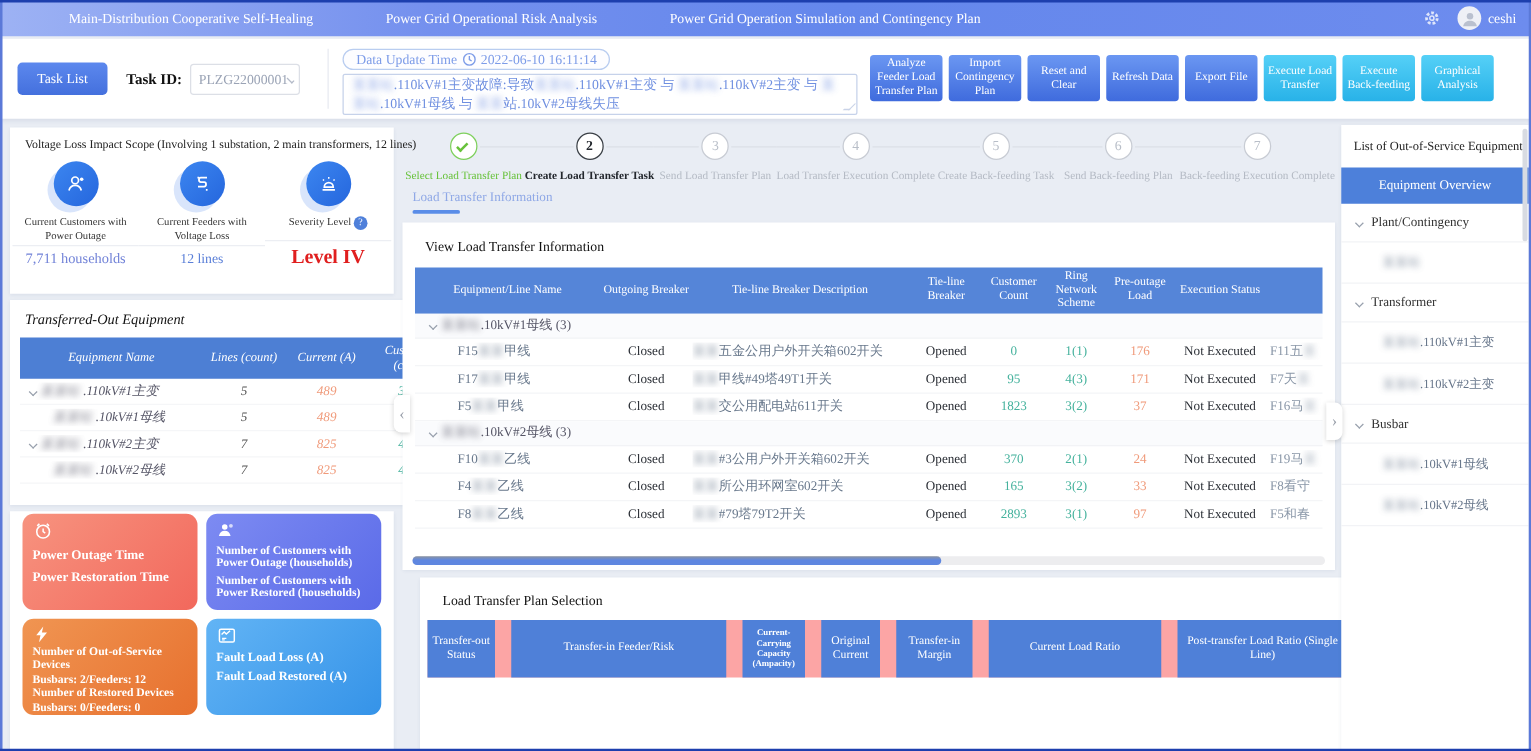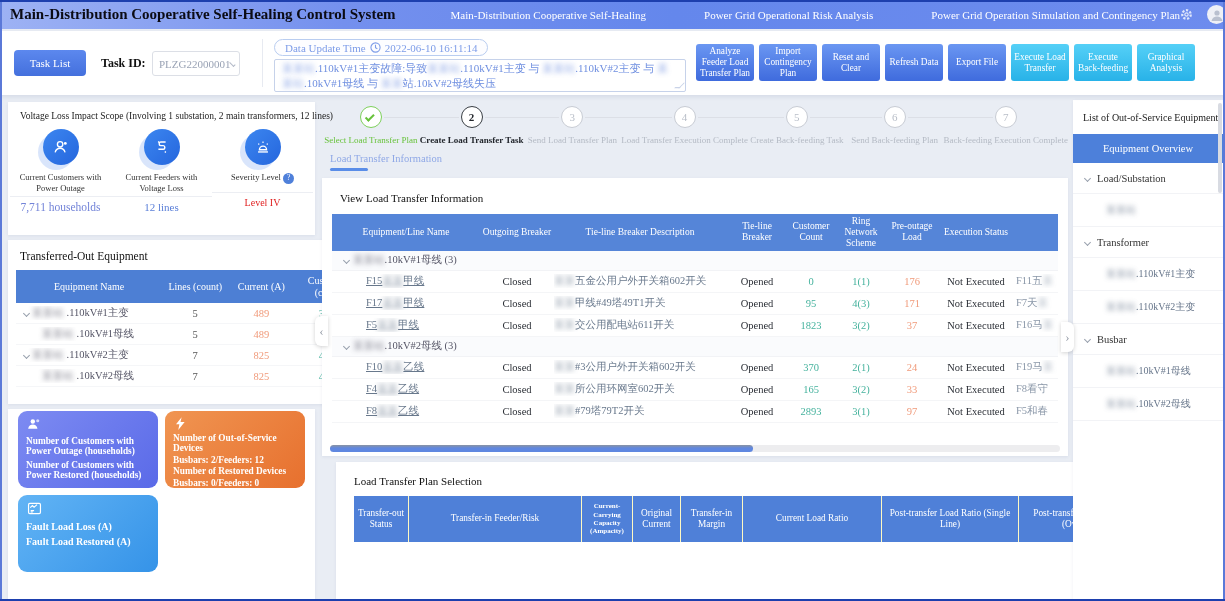--- a/index.html
+++ b/index.html
@@ -66,26 +66,26 @@
   .stat { flex:1; text-align:center;}
   .sticon { width:36px; height:36px; border-radius:50%; background:linear-gradient(135deg,#3c86f0,#2566dd);
     margin:2px auto 0; display:flex; align-items:center; justify-content:center;
     box-shadow:-5px 5px 0 rgba(120,160,240,.28);}
   .stlabel { font-size:8.5px; color:#333; margin-top:7px; line-height:1.25; min-height:21px;
     padding:0 2px; border-bottom:1px solid #eceef3; padding-bottom:3px;}
   .stvalue { margin-top:4px;}
   .v-load { font-size:17px; font-weight:bold; color:#4a74d8; letter-spacing:1px;}
   .v-cust { font-size:11.5px; color:#7283d8;}
   .v-feed { font-size:11px; color:#5a7fd8;}
-  .v-sev { font-size:10px; font-weight:normal; color:#e01f1f;}
+  .v-sev { font-size:16px; font-weight:bold; color:#e01f1f;}
   .qicon { display:inline-flex; width:11px; height:11px; border-radius:50%; background:#4f80da; color:#fff;
     font-size:8px; align-items:center; justify-content:center; vertical-align:middle; margin-left:2px; cursor:pointer;}
 
   
-  #transferred { left:8px; top:240px; width:364px; height:164px;}
+  #transferred { left:8px; top:240px; width:364px; height:164px;font-style:italic;}
   .p-title { font-size:11.5px; color:#111; padding:10px 12px 8px;}
   .ttable { margin:0 8px; font-size:10px;}
   .t-head { display:grid; grid-template-columns:42% 19% 19% 20%; background:#4d7fd4; color:#fff;
     min-height:33px; align-items:center; text-align:center; line-height:1.15; padding:2px 0;}
   .t-row { display:grid; grid-template-columns:42% 19% 19% 20%; height:21px; align-items:center;
     font-size:10.5px; border-bottom:1px solid #f5f6f8;}
   .t-name { color:#556; padding-left:8px; white-space:nowrap; overflow:hidden; display:flex; align-items:center; gap:3px;}
   .t-name.child { padding-left:26px;}
   .caret { width:5px; height:5px; border-left:1.2px solid #98a0ad; border-bottom:1.2px solid #98a0ad;
     transform:rotate(-45deg); display:inline-block; flex:0 0 auto; cursor:pointer;}
@@ -135,39 +135,39 @@
   #viewcard { left:322px; top:178px; width:746px; height:278px;}
   .vc-title { font-size:11px; color:#111; padding:14px 18px 10px;}
   .vgrid { margin:0 10px;}
   .vh { display:grid; grid-template-columns:148px 74px 172px 62px 46px 54px 48px 80px 1fr;
     background:#5585d8; color:#fff; min-height:31px; align-items:center; text-align:center;
     font-size:9.5px; line-height:1.15; padding:2px 0;}
   .grow { display:flex; align-items:center; gap:4px; height:20px; background:#fafbfd; font-size:10.5px;
     color:#556; padding-left:12px; border-bottom:1px solid #f2f3f6;}
   .vrow { display:grid; grid-template-columns:148px 74px 172px 62px 46px 54px 48px 80px 1fr;
     height:22px; align-items:center; font-size:10.5px; border-bottom:1px solid #f4f5f7;}
-  .vname { padding-left:34px; color:#68788c; white-space:nowrap; overflow:hidden;text-decoration:underline;}
+  .vname { padding-left:34px; color:#68788c; white-space:nowrap; overflow:hidden;}
   .vdesc { color:#68788c; white-space:nowrap; overflow:hidden;}
   .vdark { color:#2b2f36; text-align:center;}
   .vextra { color:#8a97a8; white-space:nowrap; overflow:hidden;}
   .hsb { position:absolute; left:8px; right:8px; bottom:4px; height:7px; background:#ededef; border-radius:4px;}
   .hsb-thumb { position:absolute; left:0; top:0; height:7px; border-radius:4px;
     background:linear-gradient(180deg,#8a93a2 0%,#5f87e0 45%,#5f87e0 100%);}
   .scroll-arrow { position:absolute; width:13px; height:30px; background:#fff; box-shadow:0 1px 4px rgba(0,0,0,.18);
     display:flex; align-items:center; justify-content:center; color:#9aa0ab; font-size:13px; cursor:pointer; z-index:8;}
   #arrowL { left:315px; top:316px; border-radius:6px 0 0 6px;}
   #arrowR { left:1061px; top:322px; border-radius:0 6px 6px 0;}
   #arrowL::before { content:"‹";}
   #arrowR::before { content:"›";}
 
   
   #plancard { left:336px; top:462px; width:746px; height:161px;}
   .pc-title { font-size:11px; color:#111; padding:13px 18px 9px;}
   .ph { display:grid; grid-template-columns:54px 172px 50px 47px 61px 138px 136px 120px 1fr;
-    gap:1px; background:#fef9c3; margin:0 18px;}
+    gap:13px; background:#fca5a5; margin:0 6px;}
   .ph > div { background:#4f80d8; color:#fff; min-height:46px; display:flex; align-items:center;
     justify-content:center; text-align:center; font-size:9.3px; line-height:1.2; padding:2px 3px;}
   .ph .tiny { font-size:7px; font-weight:bold;}
   .hsb2 { position:absolute; left:6px; right:6px; bottom:4px; height:7px; background:#ededef; border-radius:4px;}
 
   
   #rightpanel { left:1073px; top:100px; width:150px; height:501px;}
   .rp-title { font-size:10px; color:#222; padding:12px 8px 11px 10px; white-space:nowrap;}
   .rp-overview { height:29px; background:#4d80da; color:#fff; font-size:10.5px; display:flex;
     align-items:center; justify-content:center; cursor:pointer;}
@@ -179,21 +179,20 @@
 </style>
 </head>
 <body>
 
 <div class="edge-top"></div>
 <div class="edge-left"></div>
 <div class="edge-right"></div>
 <div class="edge-bottom"></div>
 
 <div class="header">
-  <div class="app-title">Main-Distribution Cooperative Self-Healing Control System</div>
   <div class="hnav">
     <div class="hnav-item">Main-Distribution Cooperative Self-Healing</div>
     <div class="hnav-item">Power Grid Operational Risk Analysis</div>
     <div class="hnav-item">Power Grid Operation Simulation and Contingency Plan</div>
   </div>
   <div class="hright">
     <span class="gear">
       <svg width="13" height="13" viewBox="0 0 14 14">
           <circle cx="7" cy="7" r="4.6" fill="none" stroke="#dfe6fb" stroke-width="2.4" stroke-dasharray="2.4 1.7"></circle>
           <circle cx="7" cy="7" r="1.8" fill="none" stroke="#dfe6fb" stroke-width="1.3"></circle>
@@ -325,20 +324,29 @@
         </div>
       <div class="ctr c-dark">7</div>
       <div class="ctr c-orange">825</div>
       <div class="ctr c-teal">4169</div>
     </div>
   </div>
 </div>
 
 <div class="panel" id="faultstats">
   <div class="cards">
+    <div class="card card1">
+      <svg width="17" height="17" viewBox="0 0 20 20">
+          <circle cx="10" cy="11" r="6" fill="none" stroke="#fff" stroke-width="1.5"></circle>
+          <path d="M10 8v3l2 1.4" fill="none" stroke="#fff" stroke-width="1.4"></path>
+          <path d="M4.5 5.5l2-2M15.5 5.5l-2-2" stroke="#fff" stroke-width="1.5"></path>
+        </svg>
+      <div class="cl">Power Outage Time</div>
+      <div class="cl">Power Restoration Time</div>
+    </div>
     <div class="card card2">
       <svg width="17" height="17" viewBox="0 0 20 20">
           <circle cx="8" cy="6.5" r="2.6" fill="#fff"></circle>
           <path d="M2.5 15c.6-3.4 2.8-5 5.5-5s4.9 1.6 5.5 5z" fill="#fff"></path>
           <circle cx="13.8" cy="5.5" r="1.8" fill="#fff" opacity=".7"></circle>
         </svg>
       <div class="cl">Number of Customers with Power Outage (households)</div>
       <div class="cl">Number of Customers with Power Restored (households)</div>
     </div>
     <div class="card card3">
@@ -516,21 +524,21 @@
     <div class="hsb-thumb" style="width:44%;"></div>
   </div>
 </div>
 
 <div class="panel" id="rightpanel">
   <div class="rp-title">List of Out-of-Service Equipment</div>
   <div class="rp-overview">Equipment Overview</div>
 
   <div class="tree-cat">
     <span class="caret"></span>
-    <span>Load/Substation</span>
+    <span>Plant/Contingency</span>
   </div>
   <div class="tree-item">
     <span class="rd">某某站</span>
   </div>
 
   <div class="tree-cat">
     <span class="caret"></span>
     <span>Transformer</span>
   </div>
   <div class="tree-item">

